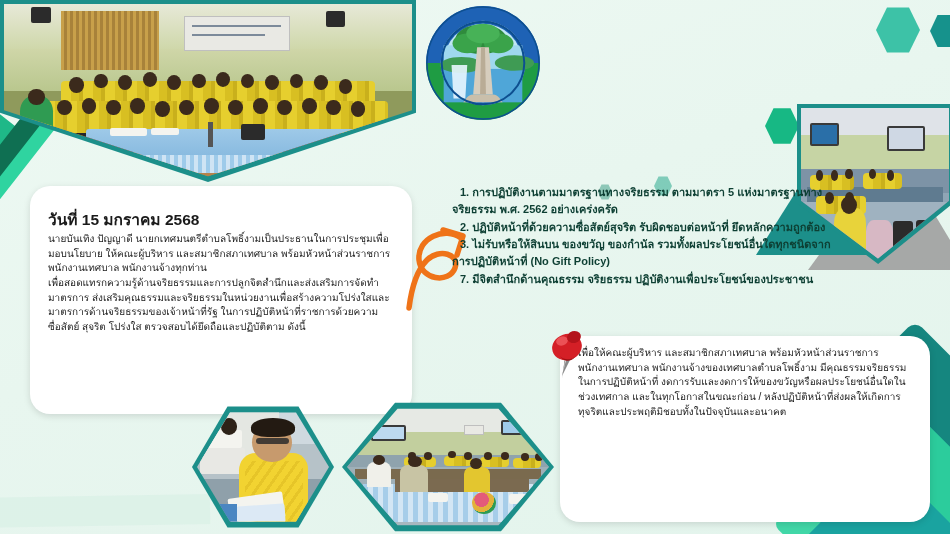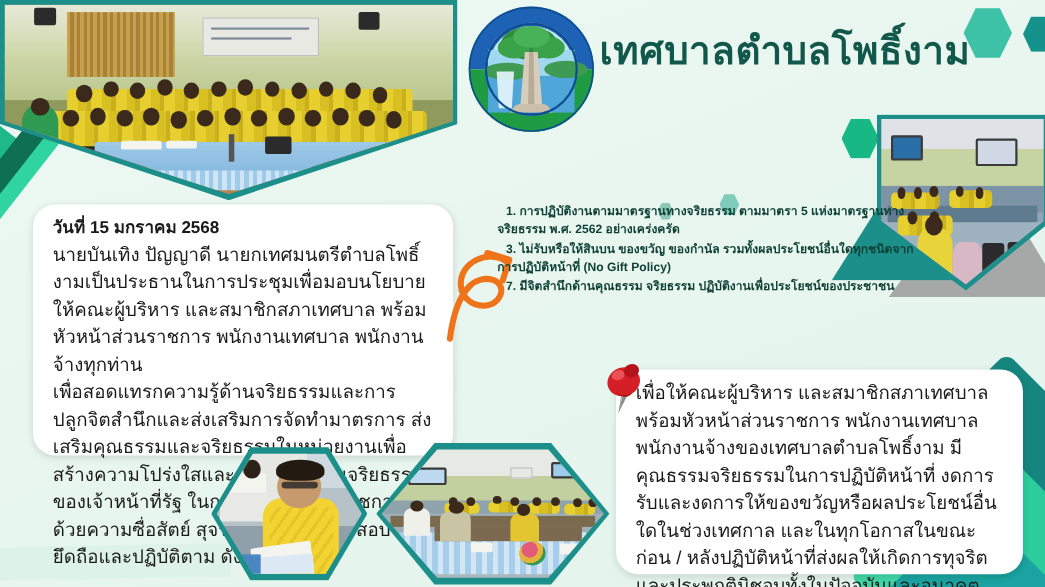--- a/index.html
+++ b/index.html
@@ -198,36 +198,36 @@
   
   .card {
     position: absolute;
     background: #ffffff;
     border-radius: 20px;
     box-shadow: 0 2px 7px rgba(0,0,0,.13);
   }
   .card-left {
     left: 30px; top: 186px;
     width: 382px; height: 228px;
-    padding: 12px 16px 8px 18px;
+    padding: 24px 16px 8px 18px;
   }
   .card-right {
     left: 560px; top: 336px;
     width: 370px; height: 186px;
     padding: 10px 14px 8px 18px;
   }
   .card-date {
     font-size: 15.5px;
     font-weight: 700;
     color: #1a1a1a;
     margin-bottom: 1px;
     line-height: 1.35;
   }
   .card-body {
-    font-size: 17px;
+    font-size: 10px;
     color: #1a1a1a;
     line-height: 1.47;
   }
   .card-body p { margin: 0; }
 
   
   .list-block {
     position: absolute;
     left: 452px; top: 184px;
     width: 390px;
@@ -390,39 +390,39 @@
       <ellipse cx="60" cy="30" rx="17" ry="10" fill="#47b257"></ellipse>
 
       <path d="M54 44 L66 44 L70 92 L50 92 Z" fill="#d6cdbd"></path>
       <path d="M58 44 L62 44 L63 92 L57 92 Z" fill="#b9ac96"></path>
       <path d="M50 92 C44 92 42 98 40 100 L80 100 C78 98 76 92 70 92 Z" fill="#c9bfab"></path>
       <circle cx="60" cy="60" r="42" fill="none" stroke="#0d4f90" stroke-width="2"></circle>
       <circle cx="60" cy="60" r="57" fill="none" stroke="#0d4f90" stroke-width="1.5"></circle>
     </svg>
   </div>
 
-  <div class="org-title">เทศบาลตำบลโพธิ์งาม</div>
 
   <div class="card card-left">
     <div class="card-date">วันที่ 15 มกราคม 2568</div>
     <div class="card-body">
       <p>นายบันเทิง ปัญญาดี นายกเทศมนตรีตำบลโพธิ์งามเป็นประธานในการประชุมเพื่อมอบนโยบาย ให้คณะผู้บริหาร และสมาชิกสภาเทศบาล พร้อมหัวหน้าส่วนราชการ พนักงานเทศบาล พนักงานจ้างทุกท่าน</p>
       <p>เพื่อสอดแทรกความรู้ด้านจริยธรรมและการปลูกจิตสำนึกและส่งเสริมการจัดทำมาตรการ ส่งเสริมคุณธรรมและจริยธรรมในหน่วยงานเพื่อสร้างความโปร่งใสและมาตรการด้านจริยธรรมของเจ้าหน้าที่รัฐ ในการปฏิบัติหน้าที่ราชการด้วยความซื่อสัตย์ สุจริต โปร่งใส ตรวจสอบได้ยึดถือและปฏิบัติตาม ดังนี้</p>
     </div>
   </div>
 
   <div class="arrow-curve">
     <svg viewBox="0 0 80 92" width="80" height="92" aria-hidden="true">
       <path d="M56 16 C40 4 12 16 14 38 C16 58 44 62 50 46 C55 32 34 26 22 38 C10 50 6 70 4 86" fill="none" stroke="#ef7318" stroke-width="5.5" stroke-linecap="round"></path>
       <path d="M38 8 L58 14 L52 33" fill="none" stroke="#ef7318" stroke-width="5.5" stroke-linecap="round" stroke-linejoin="round"></path>
     </svg>
   </div>
 
   <div class="list-block">
     <div class="li">1. การปฏิบัติงานตามมาตรฐานทางจริยธรรม ตามมาตรา 5 แห่งมาตรฐานทาง จริยธรรม พ.ศ. 2562 อย่างเคร่งครัด</div>
+    <div class="li">2. ปฏิบัติหน้าที่ด้วยความซื่อสัตย์สุจริต รับผิดชอบต่อหน้าที่ ยึดหลักความถูกต้อง</div>
     <div class="li">3. ไม่รับหรือให้สินบน ของขวัญ ของกำนัล รวมทั้งผลประโยชน์อื่นใดทุกชนิดจากการปฏิบัติหน้าที่ (No Gift Policy)</div>
     <div class="li">7. มีจิตสำนึกด้านคุณธรรม จริยธรรม ปฏิบัติงานเพื่อประโยชน์ของประชาชน</div>
   </div>
 
   <div class="card card-right">
     <div class="card-body">
       <p>เพื่อให้คณะผู้บริหาร และสมาชิกสภาเทศบาล พร้อมหัวหน้าส่วนราชการ พนักงานเทศบาล พนักงานจ้างของเทศบาลตำบลโพธิ์งาม มีคุณธรรมจริยธรรมในการปฏิบัติหน้าที่ งดการรับและงดการให้ของขวัญหรือผลประโยชน์อื่นใดในช่วงเทศกาล และในทุกโอกาสในขณะก่อน / หลังปฏิบัติหน้าที่ส่งผลให้เกิดการทุจริตและประพฤติมิชอบทั้งในปัจจุบันและอนาคต</p>
     </div>
   </div>
 

